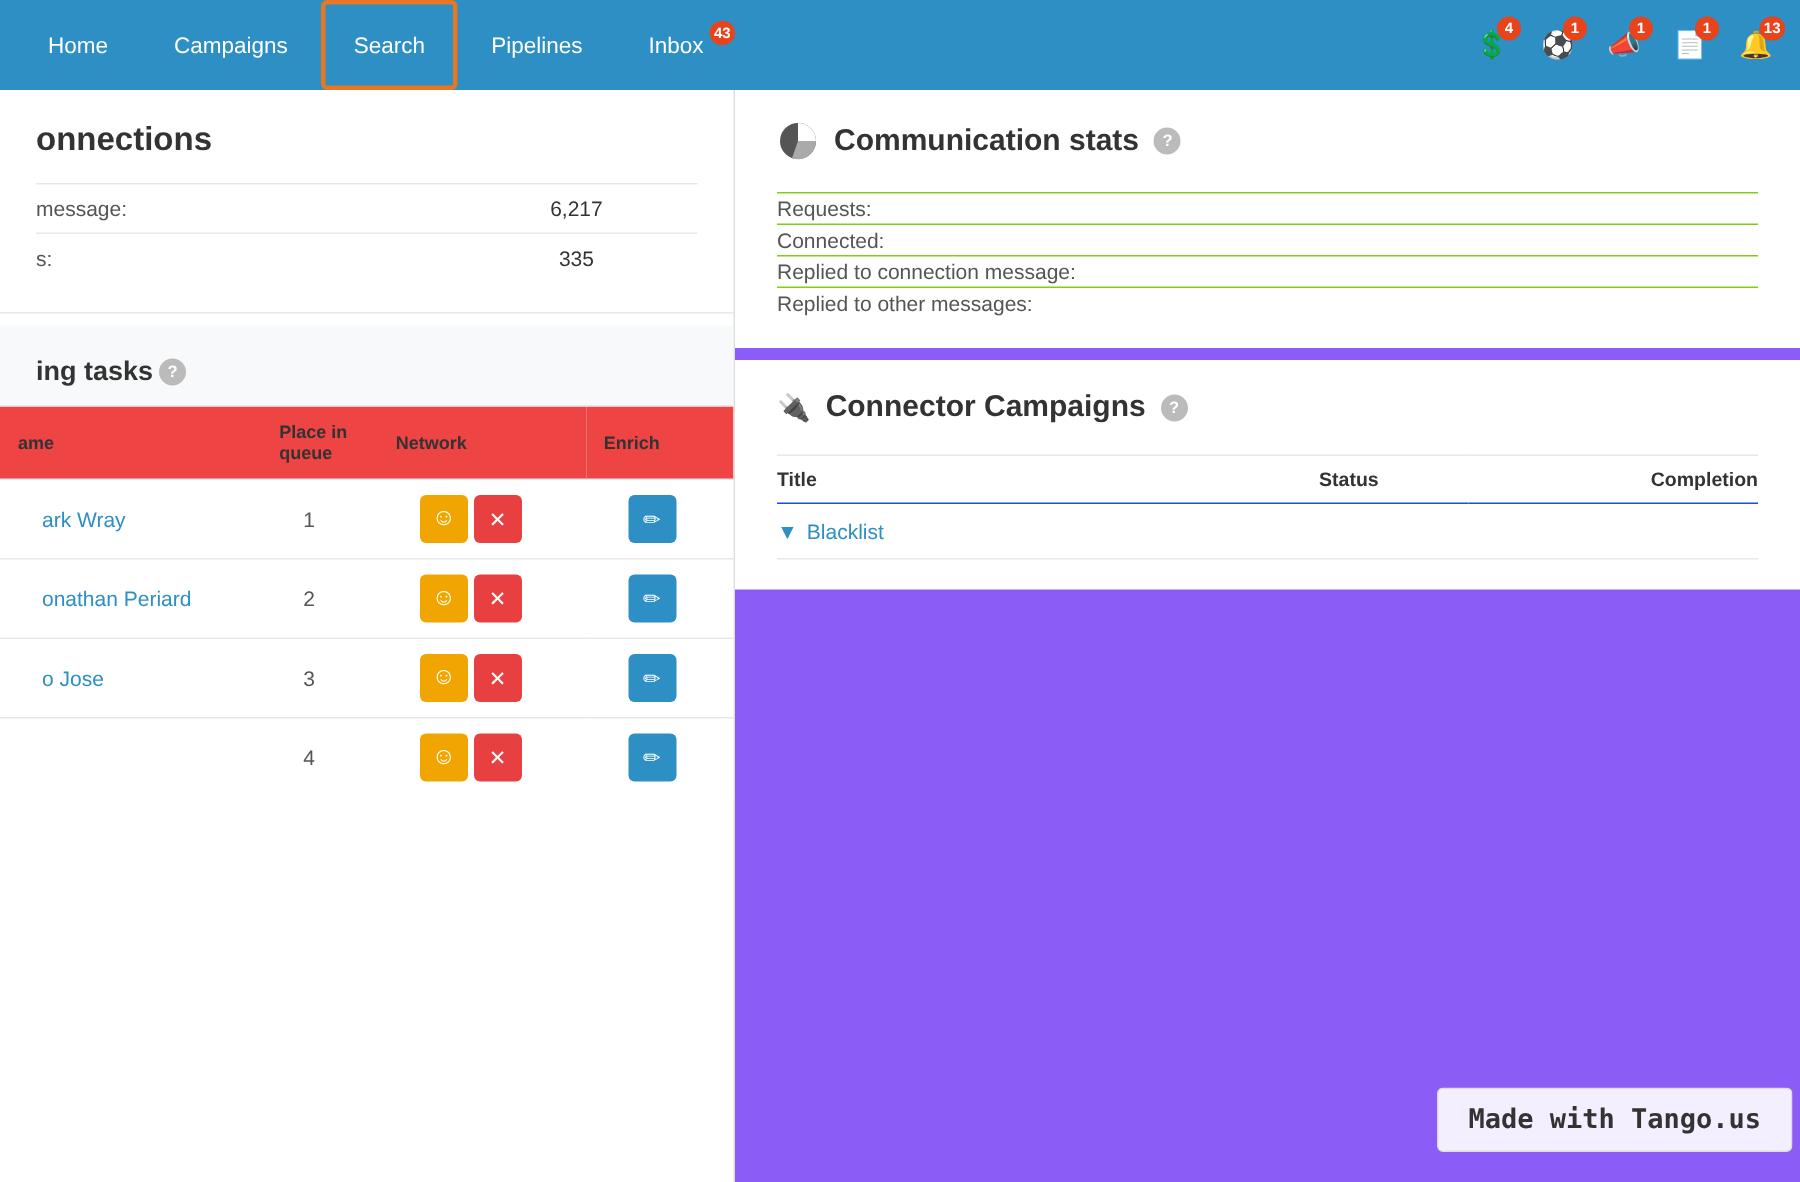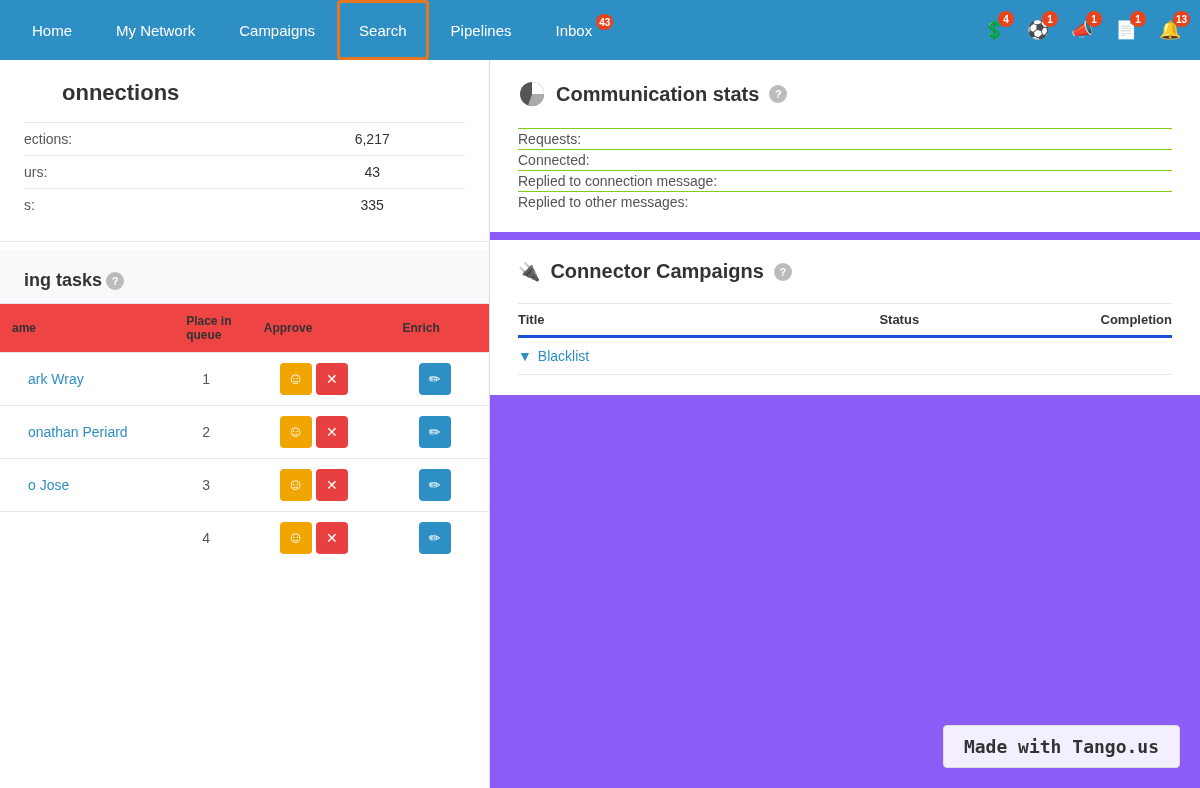--- a/index.html
+++ b/index.html
@@ -85,21 +85,20 @@
       margin-bottom: 8px;
       border-bottom: 1px solid #e5e7eb;
       padding: 20px 24px;
     }
 
     .section-title {
       font-size: 22px;
       font-weight: 600;
       color: #333;
       margin-bottom: 16px;
-      margin-left: 38px;
     }
 
     .stats-table { width: 100%; border-collapse: collapse; }
     .stats-table td {
       padding: 8px 0;
       font-size: 14px;
       color: #555;
       border-top: 1px solid #e5e7eb;
     }
     .stats-table td:last-child {
@@ -226,21 +225,21 @@
     .plug-icon { font-size: 18px; }
 
     .campaigns-table { width: 100%; border-collapse: collapse; margin-top: 12px; }
     .campaigns-table th {
       font-size: 13px;
       font-weight: 700;
       color: #333;
       text-align: left;
       padding: 8px 0;
       border-top: 1px solid #e5e7eb;
-      border-bottom: 3px solid #1d4ed8;
+      border-bottom: 1px solid #1d4ed8;
     }
     .campaigns-table th:nth-child(2) { text-align: center; }
     .campaigns-table th:nth-child(3) { text-align: right; }
     .campaigns-table td {
       padding: 10px 0;
       font-size: 14px;
       color: #555;
       border-bottom: 1px solid #e5e7eb;
     }
     .blacklist-link {
@@ -249,37 +248,36 @@
       display: flex;
       align-items: center;
       gap: 6px;
     }
     .filter-icon { color: #2d8fc4; font-size: 14px; }
 
     
     .watermark {
       position: fixed;
       bottom: 20px;
-      right: 20px;
+      right: 5px;
       background: rgba(255,255,255,0.9);
       padding: 10px 20px;
       font-family: monospace;
       font-size: 18px;
       font-weight: 700;
       color: #333;
       border: 1px solid #ddd;
       border-radius: 4px;
     }
   </style>
 </head>
 <body>
 
 <nav class="navbar">
   <div class="nav-item">Home</div>
-  <div class="nav-item">My Network</div>
   <div class="nav-item">Campaigns</div>
   <div class="nav-item active-search">Search</div>
   <div class="nav-item">Pipelines</div>
   <div class="nav-item">
     <span>Inbox</span>
     <span class="badge orange" style="position:relative;top:-8px;left:2px;margin-left:2px;">43</span>
   </div>
   <div class="nav-spacer"></div>
   <div class="nav-icons">
     <div class="nav-icon-btn">
@@ -307,46 +305,42 @@
 
 <div class="main">
 
   <div class="left-panel">
 
     <div class="section-card">
       <div class="section-title">onnections</div>
       <table class="stats-table">
         <tbody>
           <tr>
-            <td>ections:</td>
+            <td>message:</td>
             <td>6,217</td>
-          </tr>
-          <tr>
-            <td>urs:</td>
-            <td>43</td>
           </tr>
           <tr>
             <td>s:</td>
             <td>335</td>
           </tr>
         </tbody>
       </table>
     </div>
 
     <div class="pending-section">
       <div class="pending-header">
         <span class="pending-title">ing tasks</span>
         <span class="help-icon">?</span>
       </div>
       <table class="tasks-table">
         <thead>
           <tr>
             <th>ame</th>
             <th>Place in<br>queue</th>
-            <th>Approve</th>
+            <th>Network</th>
             <th>Enrich</th>
           </tr>
         </thead>
         <tbody>
           <tr>
             <td><a class="name-link">ark Wray</a></td>
             <td>1</td>
             <td>
               <div class="action-btns">
                 <button class="btn-approve">☺</button>

